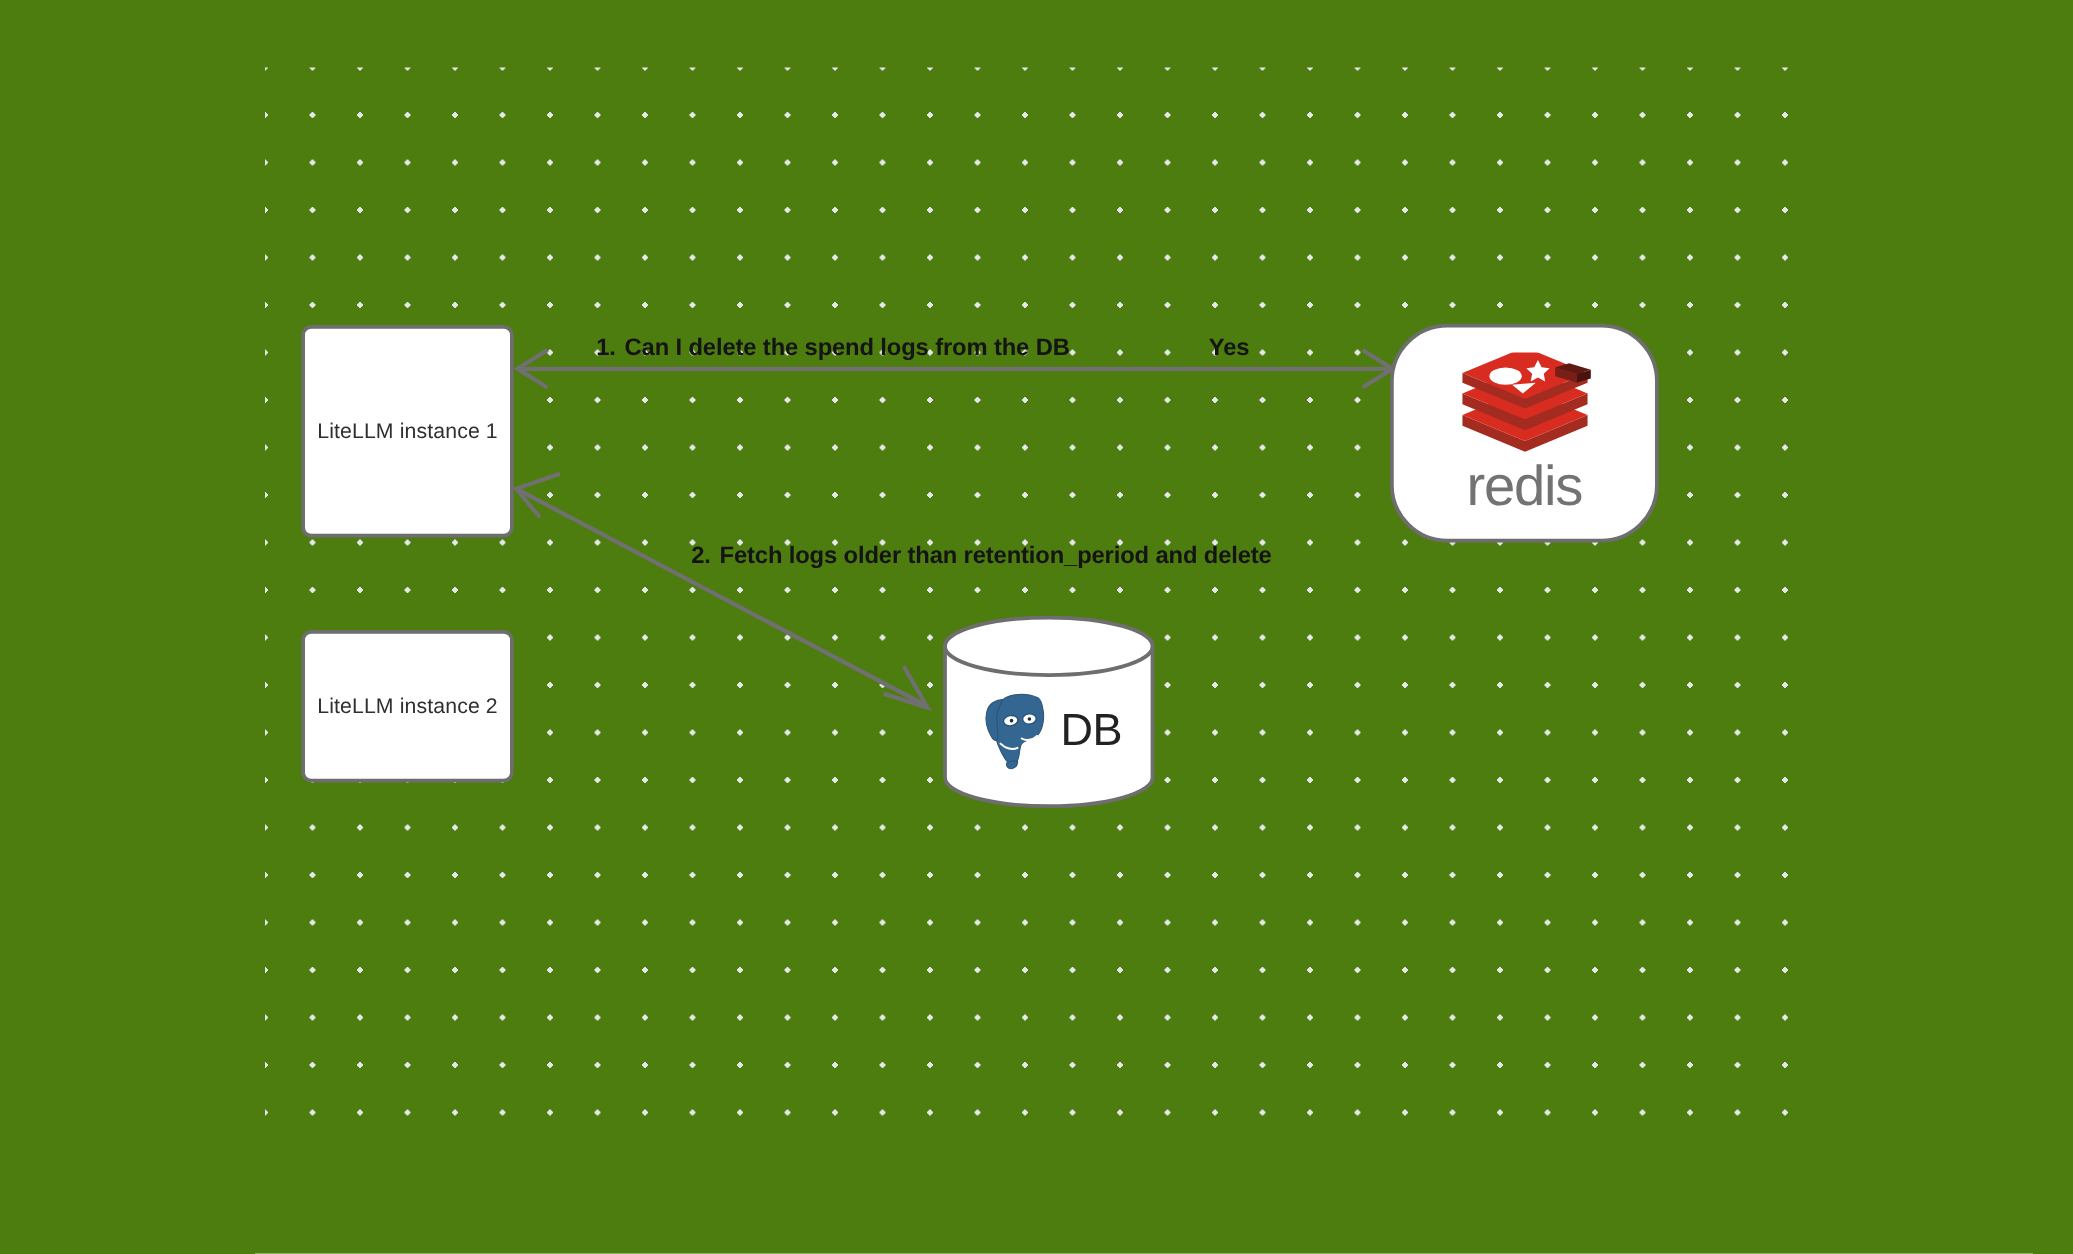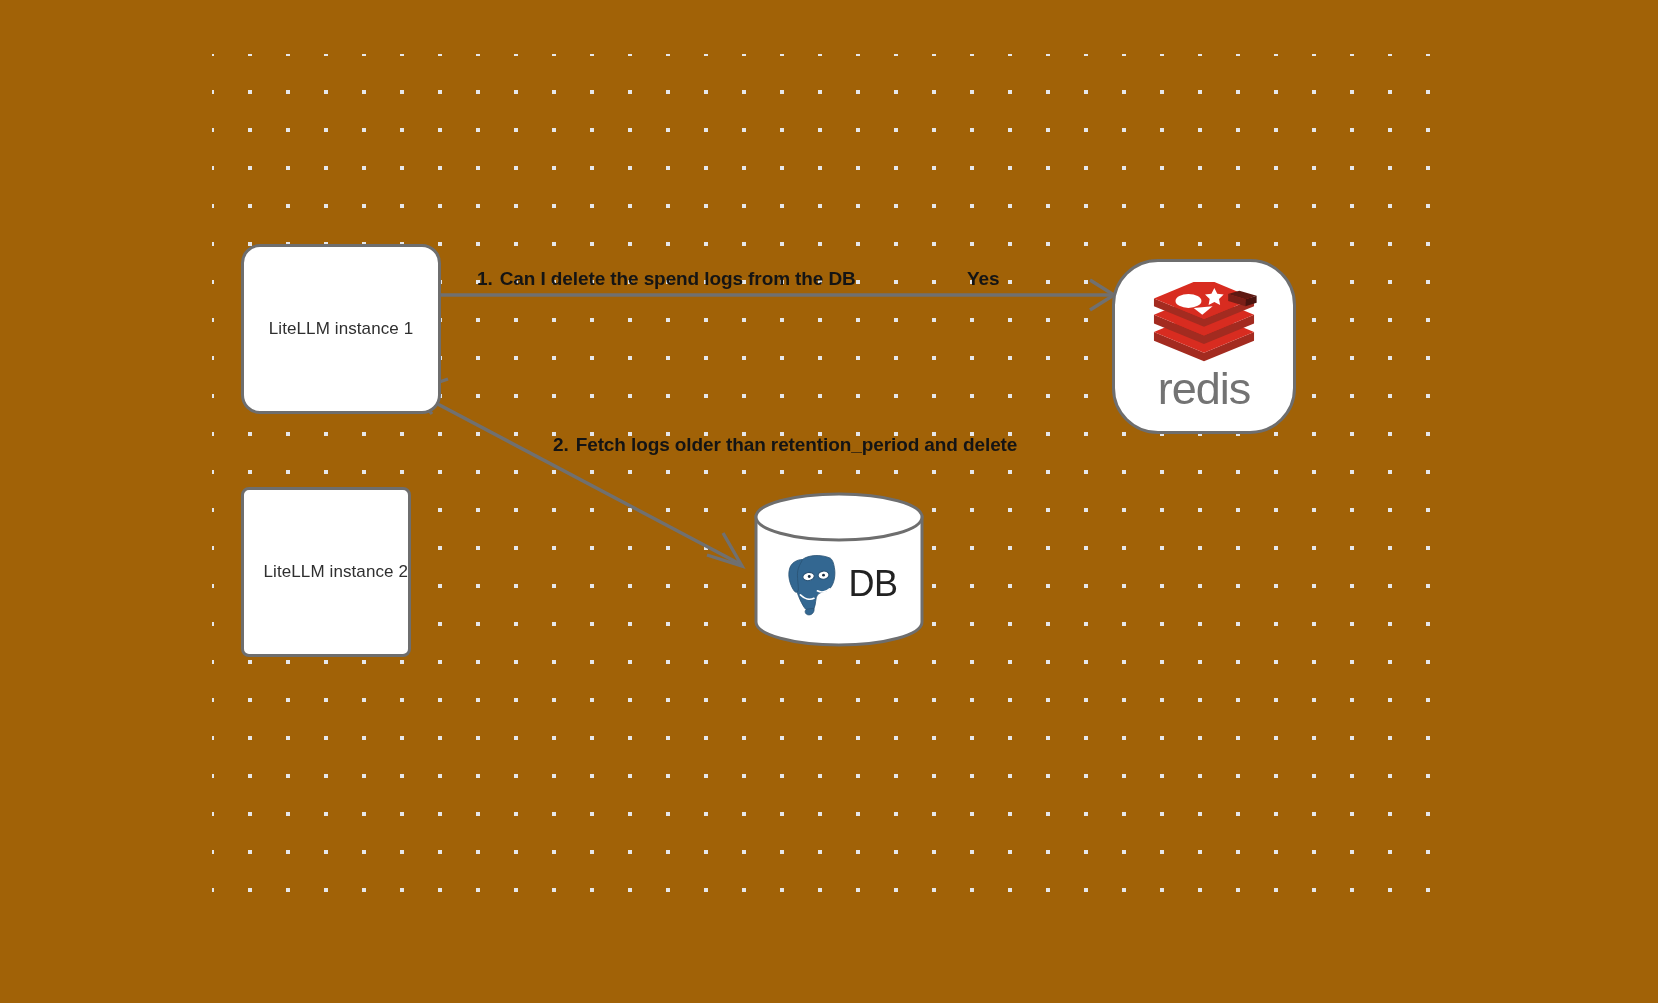--- a/index.html
+++ b/index.html
@@ -8,21 +8,21 @@
     background: #f7f7f8;
   }
   body {
     font-family: "Liberation Sans", sans-serif;
     -webkit-font-smoothing: antialiased;
   }
   #canvas {
     position: relative;
     width: 1658px;
     height: 1003px;
-    background: #a16207;
+    background: #4d7c0f;
     overflow: hidden;
   }
   
   #dot-grid {
     position: absolute;
     left: 212px;
     top: 54px;
     width: 1240px;
     height: 845px;
     background-image: radial-gradient(#e6e7e9 2.2px, transparent 2.3px);
@@ -39,29 +39,29 @@
     display: flex;
     align-items: center;
     justify-content: center;
   }
   .node-label {
     font-size: 17px;
     color: #2f2f2f;
     font-family: "Liberation Sans", sans-serif;
     letter-spacing: .1px;
   }
-  #litellm-1 { left: 241px; top: 244px; width: 200px; height: 170px; border-radius: 19px; }
-  #litellm-2 { left: 241px; top: 487px; width: 170px; height: 170px; justify-content: flex-end; }
+  #litellm-1 { left: 241px; top: 260px; width: 170px; height: 170px; }
+  #litellm-2 { left: 241px; top: 504px; width: 170px; height: 122px; }
   #litellm-3 { left: 241px; top: 714px; width: 170px; height: 170px; }
 
   
   #redis-node {
     position: absolute;
     left: 1112px; top: 259px;
-    width: 184px; height: 175px;
+    width: 215px; height: 175px;
     background: #ffffff;
     border: 3px solid #6e6e6e;
     border-radius: 46px;
     box-sizing: border-box;
     display: flex;
     flex-direction: column;
     align-items: center;
     justify-content: center;
   }
   #redis-logo { width: 112px; height: 88px; display:block; margin-bottom: -6px;}

